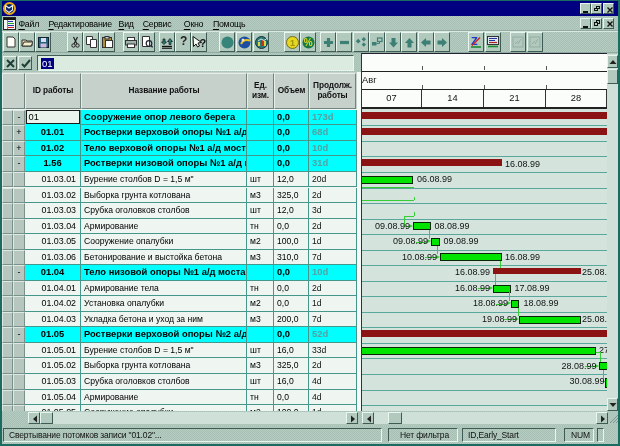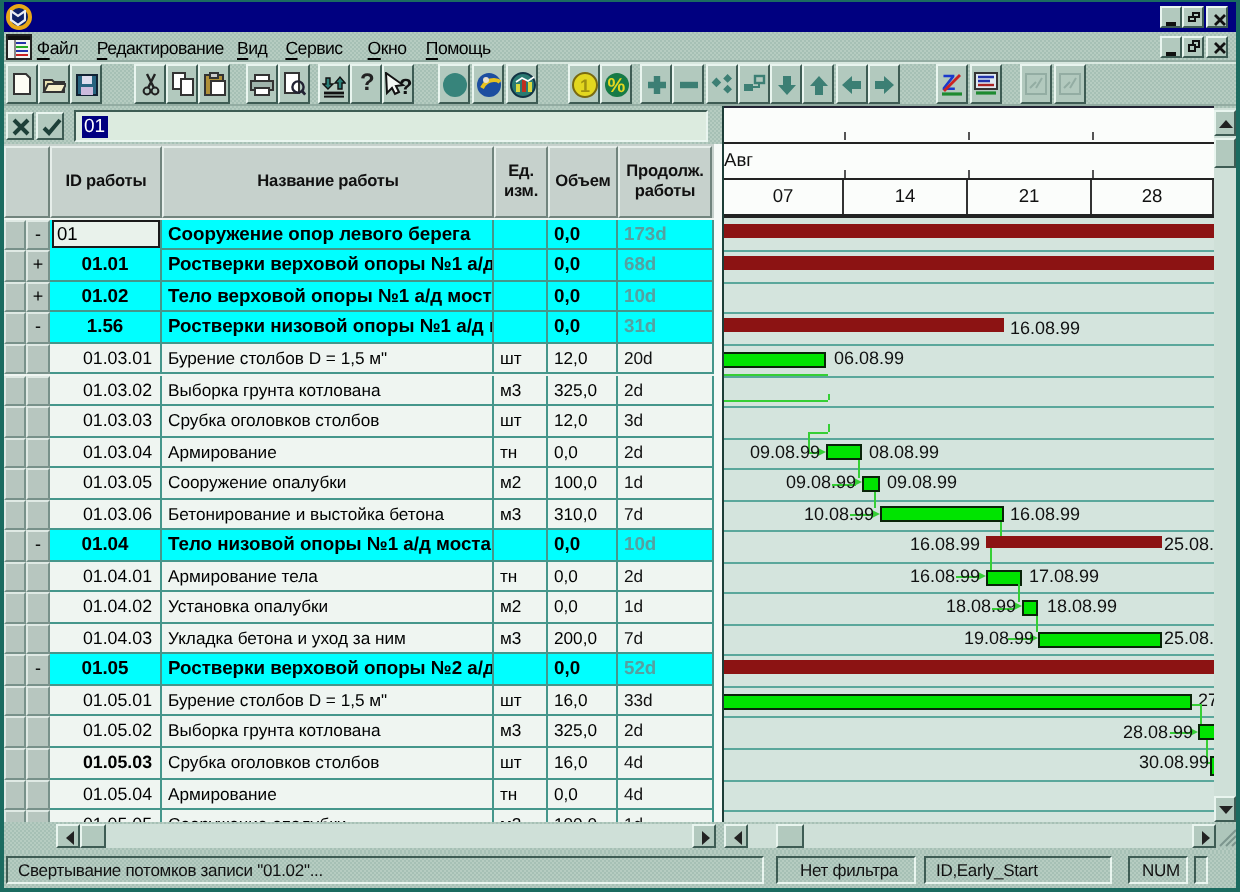--- a/index.html
+++ b/index.html
@@ -405,21 +405,21 @@
         <div class="a" style="left:11px;top:0;width:12px;height:100%;background:#b7c6bf;border:1px solid;border-color:#dfe9e4 #78918a #78918a #dfe9e4;box-sizing:border-box;text-align:center;font-size:9px;line-height:13px"></div>
         <div class="a" style="left:23px;top:0;width:56px;height:15.54px;background:#eff5f1;border-right:1px solid #45968b;border-bottom:1px solid #45968b;box-sizing:border-box;font-size:8.9px;font-weight:normal;line-height:14.54px;text-align:right;padding-right:4px">01.05.02</div>
         <div class="a" style="left:79.0px;top:0;width:166.0px;height:15.54px;background:#eff5f1;border-right:1px solid #45968b;border-bottom:1px solid #45968b;box-sizing:border-box;font-size:8.6px;font-weight:normal;line-height:14.54px;white-space:nowrap;overflow:hidden;padding-left:3px">Выборка грунта котлована</div>
         <div class="a" style="left:245.0px;top:0;width:27.0px;height:15.54px;background:#eff5f1;border-right:1px solid #45968b;border-bottom:1px solid #45968b;box-sizing:border-box;font-size:8.6px;font-weight:normal;line-height:14.54px;white-space:nowrap;overflow:hidden;padding-left:3px">м3</div>
         <div class="a" style="left:272.0px;top:0;width:35.0px;height:15.54px;background:#eff5f1;border-right:1px solid #45968b;border-bottom:1px solid #45968b;box-sizing:border-box;font-size:8.6px;font-weight:normal;line-height:14.54px;white-space:nowrap;overflow:hidden;padding-left:3px">325,0</div>
         <div class="a" style="left:307.0px;top:0;width:48.0px;height:15.54px;background:#eff5f1;border-right:1px solid #45968b;border-bottom:1px solid #45968b;box-sizing:border-box;font-size:8.6px;font-weight:normal;line-height:14.54px;white-space:nowrap;overflow:hidden;padding-left:3px;color:#111">2d</div>
       </div>
 <div class="a" style="left:0;top:264.98px;width:355px;height:15.54px">
         <div class="a" style="left:0;top:0;width:11px;height:100%;background:#b7c6bf;border:1px solid;border-color:#dfe9e4 #78918a #78918a #dfe9e4;box-sizing:border-box"></div>
         <div class="a" style="left:11px;top:0;width:12px;height:100%;background:#b7c6bf;border:1px solid;border-color:#dfe9e4 #78918a #78918a #dfe9e4;box-sizing:border-box;text-align:center;font-size:9px;line-height:13px"></div>
-        <div class="a" style="left:23px;top:0;width:56px;height:15.54px;background:#eff5f1;border-right:1px solid #45968b;border-bottom:1px solid #45968b;box-sizing:border-box;font-size:8.9px;font-weight:bold;line-height:14.54px;text-align:right;padding-right:4px">01.05.03</div>
+        <div class="a" style="left:23px;top:0;width:56px;height:15.54px;background:#eff5f1;border-right:1px solid #45968b;border-bottom:1px solid #45968b;box-sizing:border-box;font-size:8.9px;font-weight:normal;line-height:14.54px;text-align:right;padding-right:4px">01.05.03</div>
         <div class="a" style="left:79.0px;top:0;width:166.0px;height:15.54px;background:#eff5f1;border-right:1px solid #45968b;border-bottom:1px solid #45968b;box-sizing:border-box;font-size:8.6px;font-weight:normal;line-height:14.54px;white-space:nowrap;overflow:hidden;padding-left:3px">Срубка оголовков столбов</div>
         <div class="a" style="left:245.0px;top:0;width:27.0px;height:15.54px;background:#eff5f1;border-right:1px solid #45968b;border-bottom:1px solid #45968b;box-sizing:border-box;font-size:8.6px;font-weight:normal;line-height:14.54px;white-space:nowrap;overflow:hidden;padding-left:3px">шт</div>
         <div class="a" style="left:272.0px;top:0;width:35.0px;height:15.54px;background:#eff5f1;border-right:1px solid #45968b;border-bottom:1px solid #45968b;box-sizing:border-box;font-size:8.6px;font-weight:normal;line-height:14.54px;white-space:nowrap;overflow:hidden;padding-left:3px">16,0</div>
         <div class="a" style="left:307.0px;top:0;width:48.0px;height:15.54px;background:#eff5f1;border-right:1px solid #45968b;border-bottom:1px solid #45968b;box-sizing:border-box;font-size:8.6px;font-weight:normal;line-height:14.54px;white-space:nowrap;overflow:hidden;padding-left:3px;color:#111">4d</div>
       </div>
 <div class="a" style="left:0;top:280.52px;width:355px;height:15.54px">
         <div class="a" style="left:0;top:0;width:11px;height:100%;background:#b7c6bf;border:1px solid;border-color:#dfe9e4 #78918a #78918a #dfe9e4;box-sizing:border-box"></div>
         <div class="a" style="left:11px;top:0;width:12px;height:100%;background:#b7c6bf;border:1px solid;border-color:#dfe9e4 #78918a #78918a #dfe9e4;box-sizing:border-box;text-align:center;font-size:9px;line-height:13px"></div>
         <div class="a" style="left:23px;top:0;width:56px;height:15.54px;background:#eff5f1;border-right:1px solid #45968b;border-bottom:1px solid #45968b;box-sizing:border-box;font-size:8.9px;font-weight:normal;line-height:14.54px;text-align:right;padding-right:4px">01.05.04</div>
         <div class="a" style="left:79.0px;top:0;width:166.0px;height:15.54px;background:#eff5f1;border-right:1px solid #45968b;border-bottom:1px solid #45968b;box-sizing:border-box;font-size:8.6px;font-weight:normal;line-height:14.54px;white-space:nowrap;overflow:hidden;padding-left:3px">Армирование</div>

